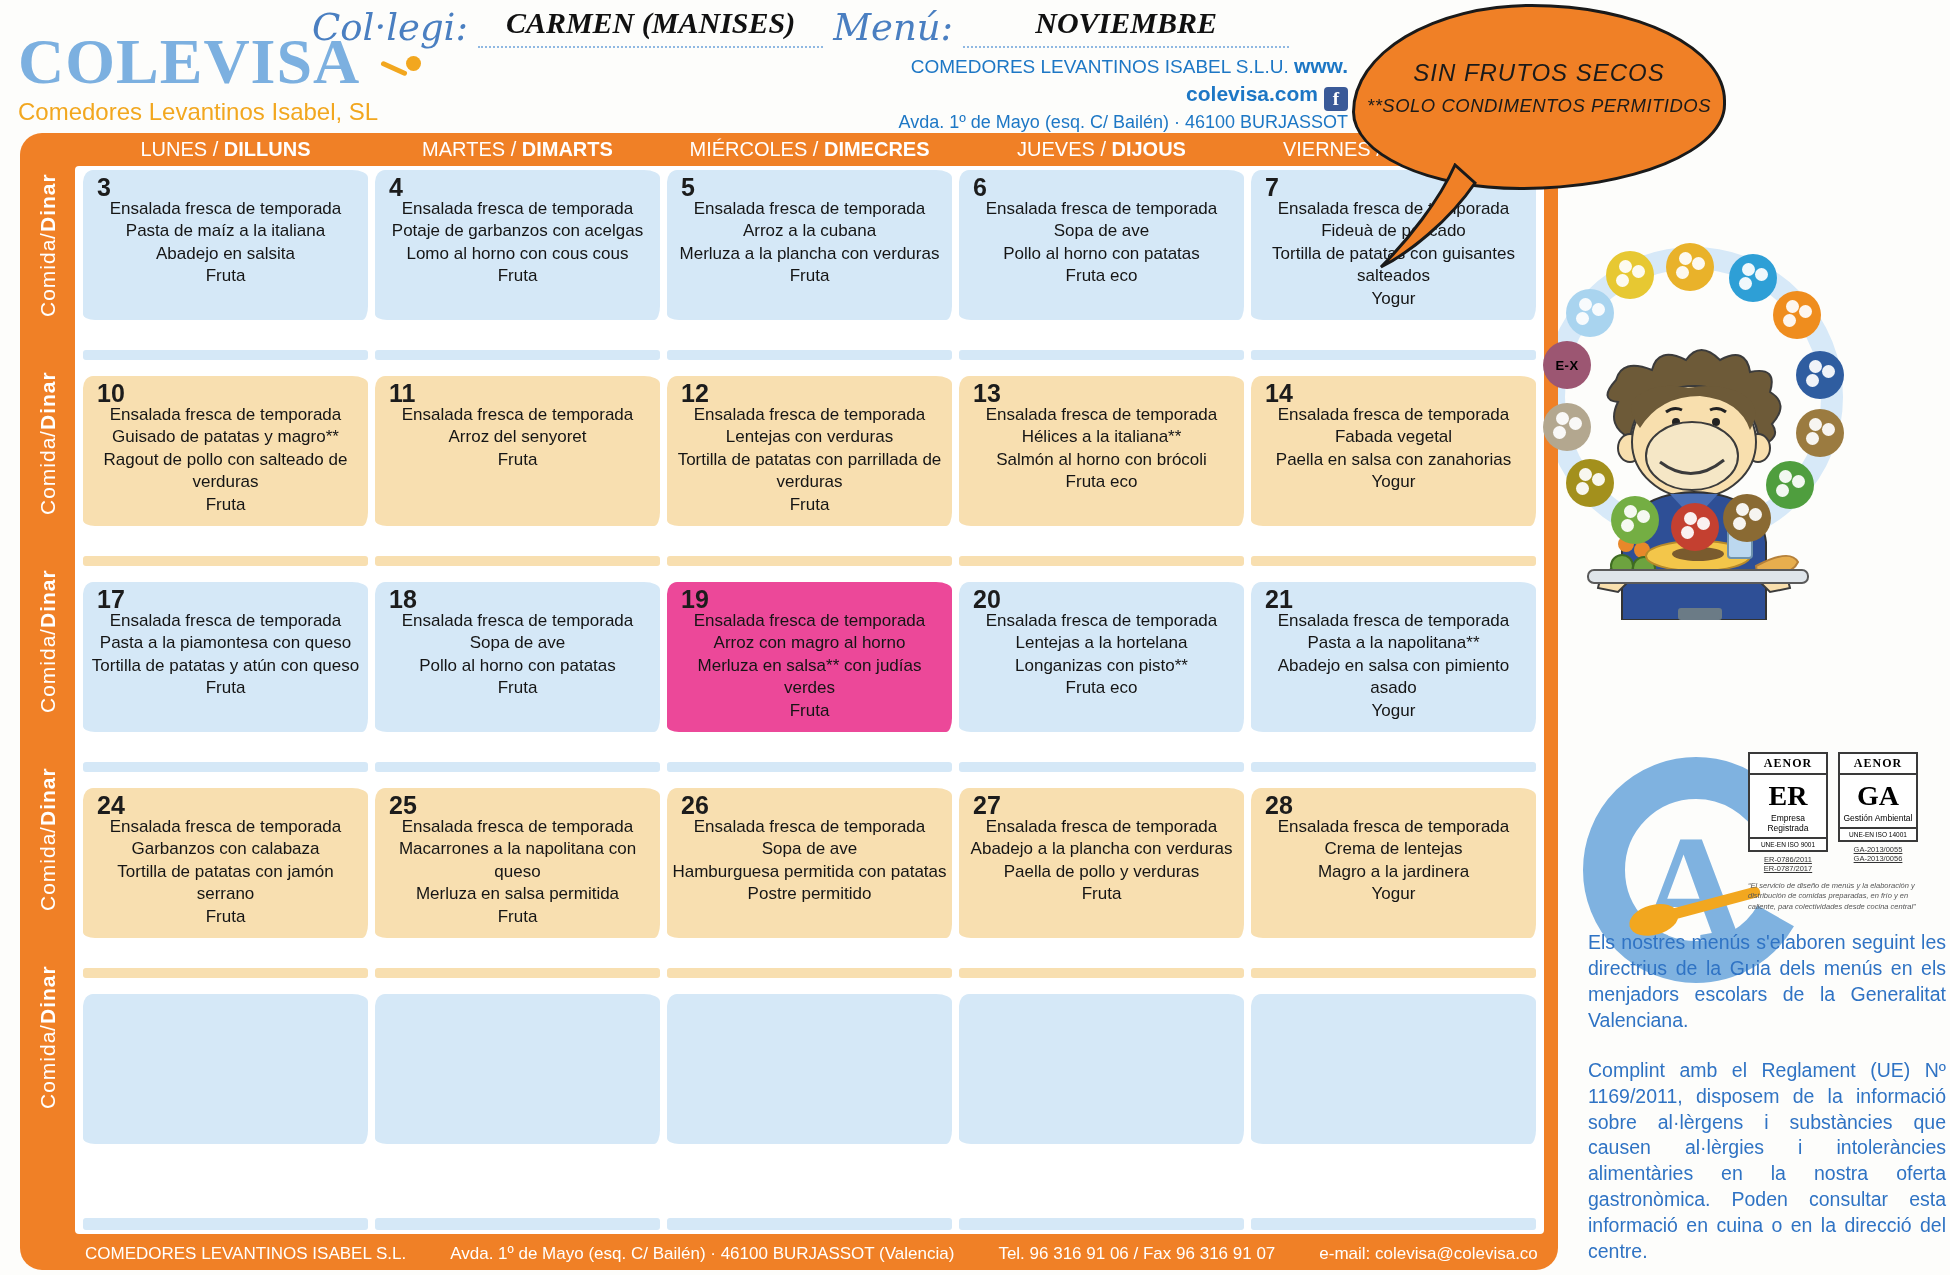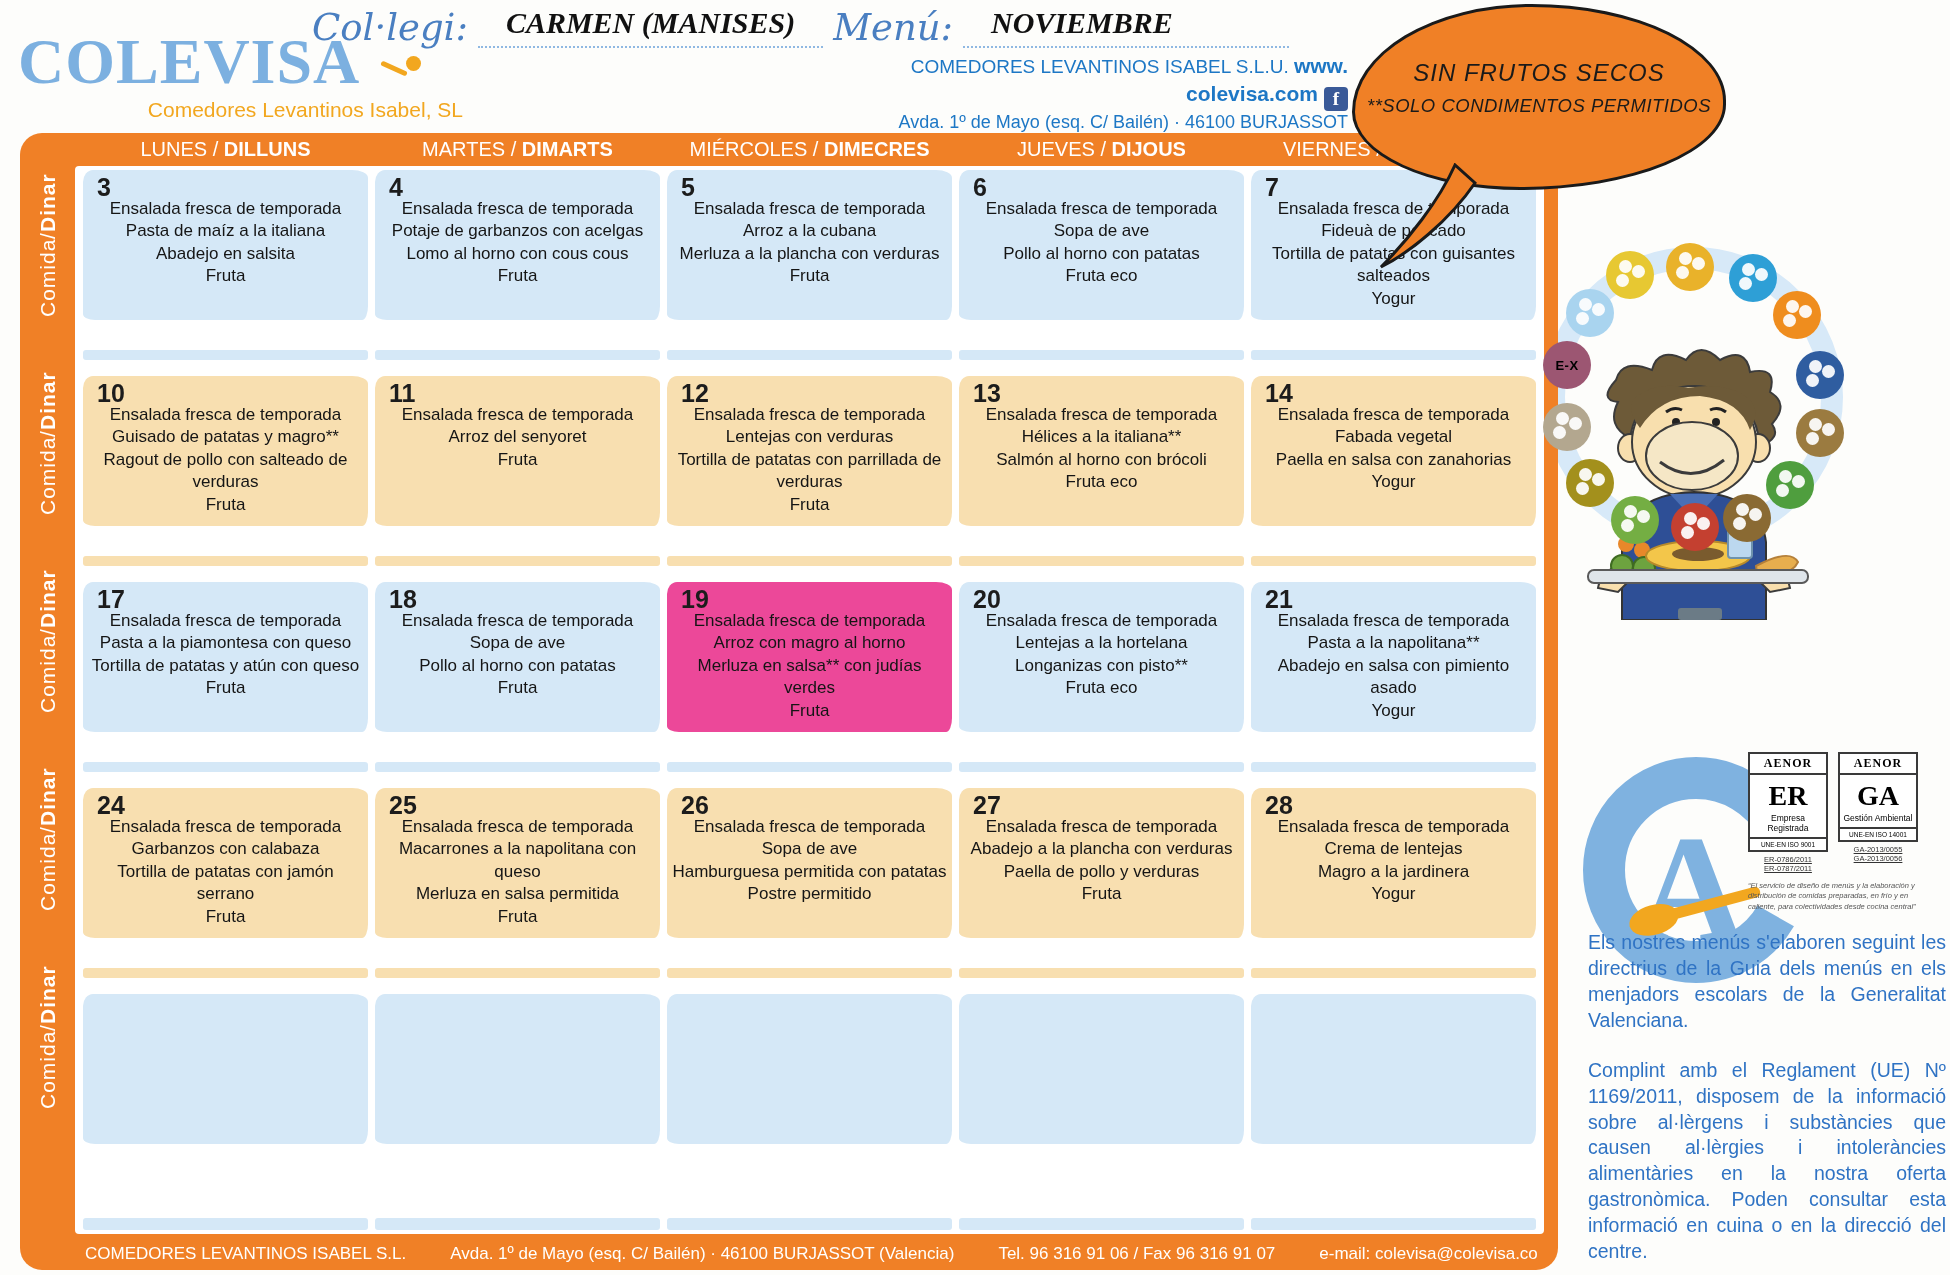--- a/index.html
+++ b/index.html
@@ -8,28 +8,28 @@
        font-family:"Liberation Sans",sans-serif;overflow:hidden;}
 
   
   .logo{position:absolute;left:18px;top:30px;width:445px;}
   .logo-title{font-family:"Liberation Serif",serif;font-weight:bold;font-size:64px;
               color:#7cb0e0;line-height:1;letter-spacing:1px;position:relative;}
   .logo-accent{position:absolute;left:388px;top:26px;width:15px;height:15px;border-radius:50%;
                background:#f2a71f;}
   .logo-accent::after{content:"";position:absolute;left:-26px;top:10px;width:28px;height:5px;
                background:#f2a71f;transform:rotate(24deg);border-radius:3px;}
-  .logo-sub{color:#f2a71f;font-size:21px;text-align:right;margin-top:4px;}
+  .logo-sub{color:#f2a71f;font-size:24px;margin-top:4px;}
 
   .titleline{position:absolute;left:312px;top:6px;display:flex;align-items:flex-end;gap:10px;}
   .script-label{font-family:"DejaVu Serif",serif;font-style:italic;color:#4a7fc1;font-size:37px;
                 line-height:1;padding-bottom:2px;}
   .fill-value{font-family:"Liberation Serif",serif;font-weight:bold;font-style:italic;
               font-size:30px;color:#111;border-bottom:2px dotted #8fb8e2;
-              padding:0 28px 6px 28px;min-width:270px;white-space:nowrap;}
+              padding:0 28px 6px 28px;min-width:270px;text-align:center;white-space:nowrap;}
 
   .contact{position:absolute;left:860px;top:52px;width:488px;text-align:right;
            color:#1d77c5;line-height:1.3;}
   .contact-l1{font-size:19px;}
   .contact-web{font-weight:bold;font-size:21px;}
   .fb{display:inline-block;width:24px;height:24px;background:#3a5a98;color:#fff;
       font-weight:bold;font-size:19px;text-align:center;line-height:24px;border-radius:4px;
       vertical-align:-4px;margin-left:6px;font-family:"Liberation Serif",serif;}
   .contact-l2,.contact-l3{font-size:18px;}
 
@@ -478,21 +478,21 @@
   <div class="cert-boxes">
     <div>
       <div class="cert-box">
         <div class="cert-brand">AENOR</div>
         <div class="cert-glyph">ER</div>
         <div class="cert-label">Empresa Registrada</div>
         <div class="cert-iso">UNE-EN ISO 9001</div>
       </div>
       <div class="cert-codes">
         <div>ER-0786/2011</div>
-        <div>ER-0787/2011</div>
+        <div>ER-0787/2017</div>
       </div>
     </div>
     <div>
       <div class="cert-box">
         <div class="cert-brand">AENOR</div>
         <div class="cert-glyph">GA</div>
         <div class="cert-label">Gestión Ambiental</div>
         <div class="cert-iso">UNE-EN ISO 14001</div>
       </div>
       <div class="cert-codes">

